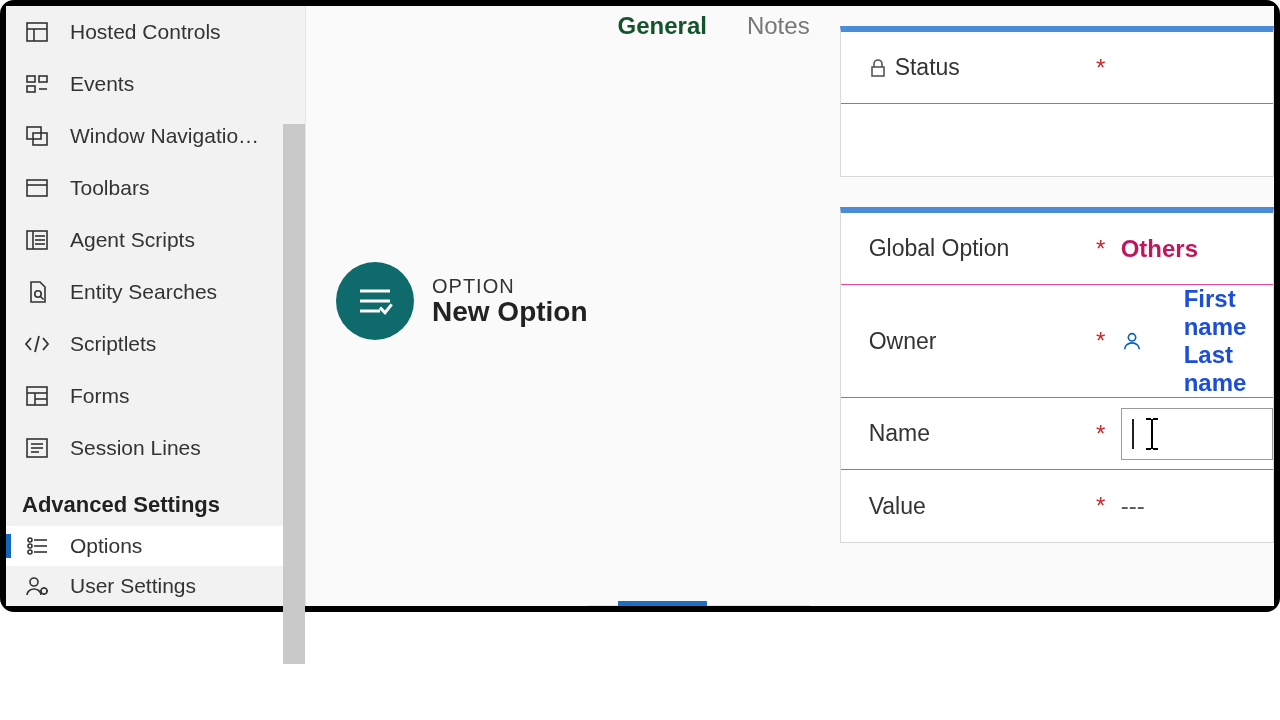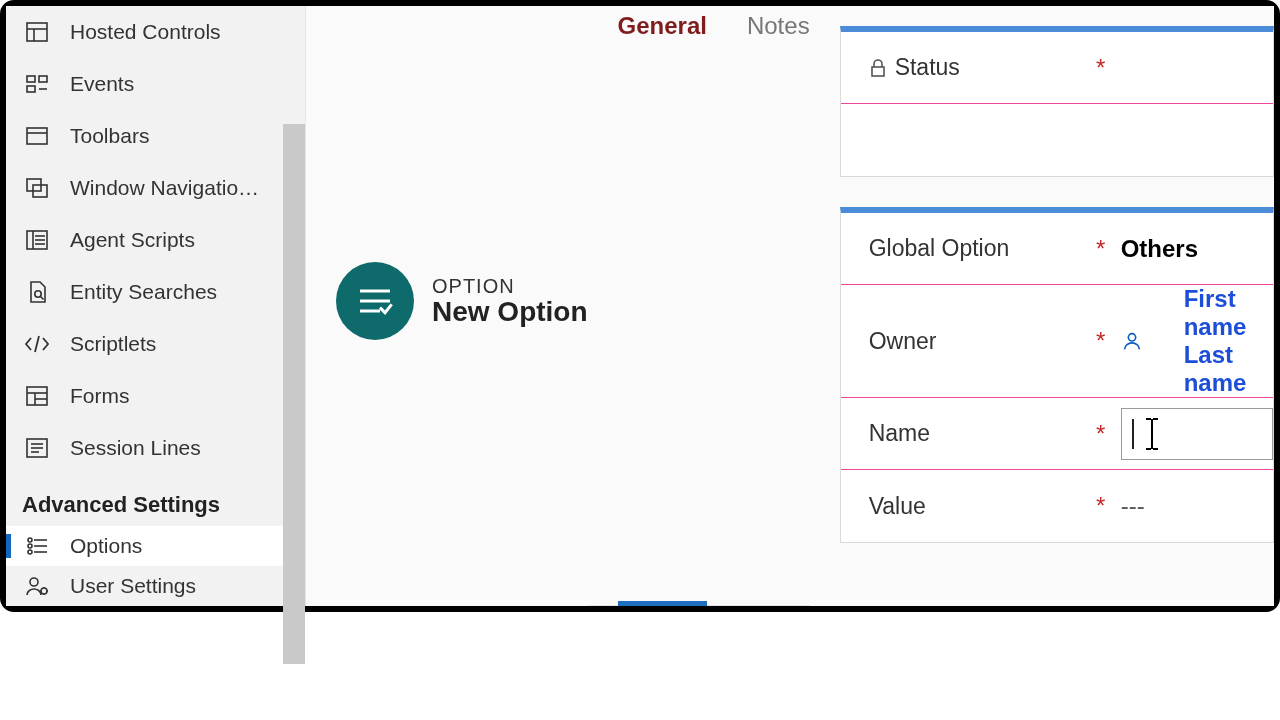--- a/index.html
+++ b/index.html
@@ -16,30 +16,30 @@
   .side-item.active::before { content:""; position:absolute; left:0; top:8px; bottom:8px; width:5px; background:#1366c0; }
   .scroll-thumb { position: absolute; right: 0; top: 118px; width: 22px; height: 540px; background: #c9c9c9; }
   
   .main { flex: 1; display: flex; flex-direction: row; background: #fafafa; overflow: hidden; }
   .header { display: flex; align-items: center; gap: 18px; padding: 6px 0 16px 30px; }
   .badge { width: 78px; height: 78px; border-radius: 50%; background: #0e6a6b; display:flex; align-items:center; justify-content:center; color:#fff; flex-shrink:0; margin-top:0; }
   .hdr-text .etype { font-size: 20px; letter-spacing: 1px; color: #333; }
   .hdr-text .etitle { font-size: 28px; font-weight: 700; color: #222; margin-top: -2px; }
   .tabs { display: flex; gap: 40px; padding-left: 30px; border-bottom: 1px solid #e4e4e4; }
   .tab { font-size: 24px; padding: 6px 0 10px 0; color: #777; cursor: pointer; position: relative; }
-  .tab.active { color: #7f1d1d; font-weight: 600; }
+  .tab.active { color: #14532d; font-weight: 600; }
   .tab.active::after { content:""; position:absolute; left:0; right:0; bottom:-1px; height:5px; background:#1e6fc0; }
   .content { padding: 20px 0 0 30px; flex:1; overflow:hidden; }
   .panel { border: 1px solid #d9d9d9; border-top: 6px solid #4a8cd8; background:#fff; margin-bottom: 30px; }
   .row { display:flex; align-items:center; min-height: 72px; padding: 0 0 0 28px; border-bottom: 1px solid #ec4899; }
   .row.last-noborder { border-bottom: none; }
   .row .lock { margin-right: 8px; color:#555; }
   .row .label { width: 218px; font-size: 23px; color: #333; display:flex; align-items:center; }
   .row .req { width: 28px; color: #c62828; font-size: 24px; text-align:center; }
-  .row .value { flex:1; font-size: 24px; font-weight: 600; color:#000000; padding-left: 6px; display:flex; align-items:center; gap:10px; }
+  .row .value { flex:1; font-size: 24px; font-weight: 600; color:#be185d; padding-left: 6px; display:flex; align-items:center; gap:10px; }
   .row .value.link { color:#1d4ed8; font-weight:600; cursor:pointer;gap:41px; }
   .row .value.placeholder { color:#555; font-weight:400; }
   .name-input { flex:1; height:52px; border:1px solid #9a9a9a; margin-right:0; position:relative; background:#fff; }
   .name-input .caret { position:absolute; left:10px; top:10px; bottom:10px; width:2px; background:#222; }
   .text-cursor-icon { position:absolute; right:110px; top:50%; transform:translateY(-50%); }
   .empty-row { height: 50px; }
   svg { display:block; }
 </style>
 </head>
 <body>
@@ -69,35 +69,35 @@
               <rect x="2" y="14" width="8" height="6"></rect>
               <line x1="14" y1="17" x2="22" y2="17"></line>
             </svg>
         </span>
         <span class="lbl">Events</span>
       </div>
 
       <div class="side-item">
         <span class="icon">
           <svg width="24" height="24" viewBox="0 0 24 24" fill="none" stroke="#333" stroke-width="1.6">
+              <rect x="2" y="3" width="14" height="12"></rect>
+              <rect x="8" y="9" width="14" height="12"></rect>
+            </svg>
+        </span>
+        <span class="lbl">Window Navigatio…</span>
+      </div>
+
+      <div class="side-item">
+        <span class="icon">
+          <svg width="24" height="24" viewBox="0 0 24 24" fill="none" stroke="#333" stroke-width="1.6">
               <rect x="2" y="4" width="20" height="16"></rect>
               <line x1="2" y1="9" x2="22" y2="9"></line>
             </svg>
         </span>
         <span class="lbl">Toolbars</span>
-      </div>
-
-      <div class="side-item">
-        <span class="icon">
-          <svg width="24" height="24" viewBox="0 0 24 24" fill="none" stroke="#333" stroke-width="1.6">
-              <rect x="2" y="3" width="14" height="12"></rect>
-              <rect x="8" y="9" width="14" height="12"></rect>
-            </svg>
-        </span>
-        <span class="lbl">Window Navigatio…</span>
       </div>
 
       <div class="side-item">
         <span class="icon">
           <svg width="24" height="24" viewBox="0 0 24 24" fill="none" stroke="#333" stroke-width="1.6">
               <rect x="2" y="3" width="20" height="18"></rect>
               <line x1="8" y1="3" x2="8" y2="21"></line>
               <line x1="10" y1="8" x2="20" y2="8"></line>
               <line x1="10" y1="12" x2="20" y2="12"></line>
               <line x1="10" y1="16" x2="20" y2="16"></line>

